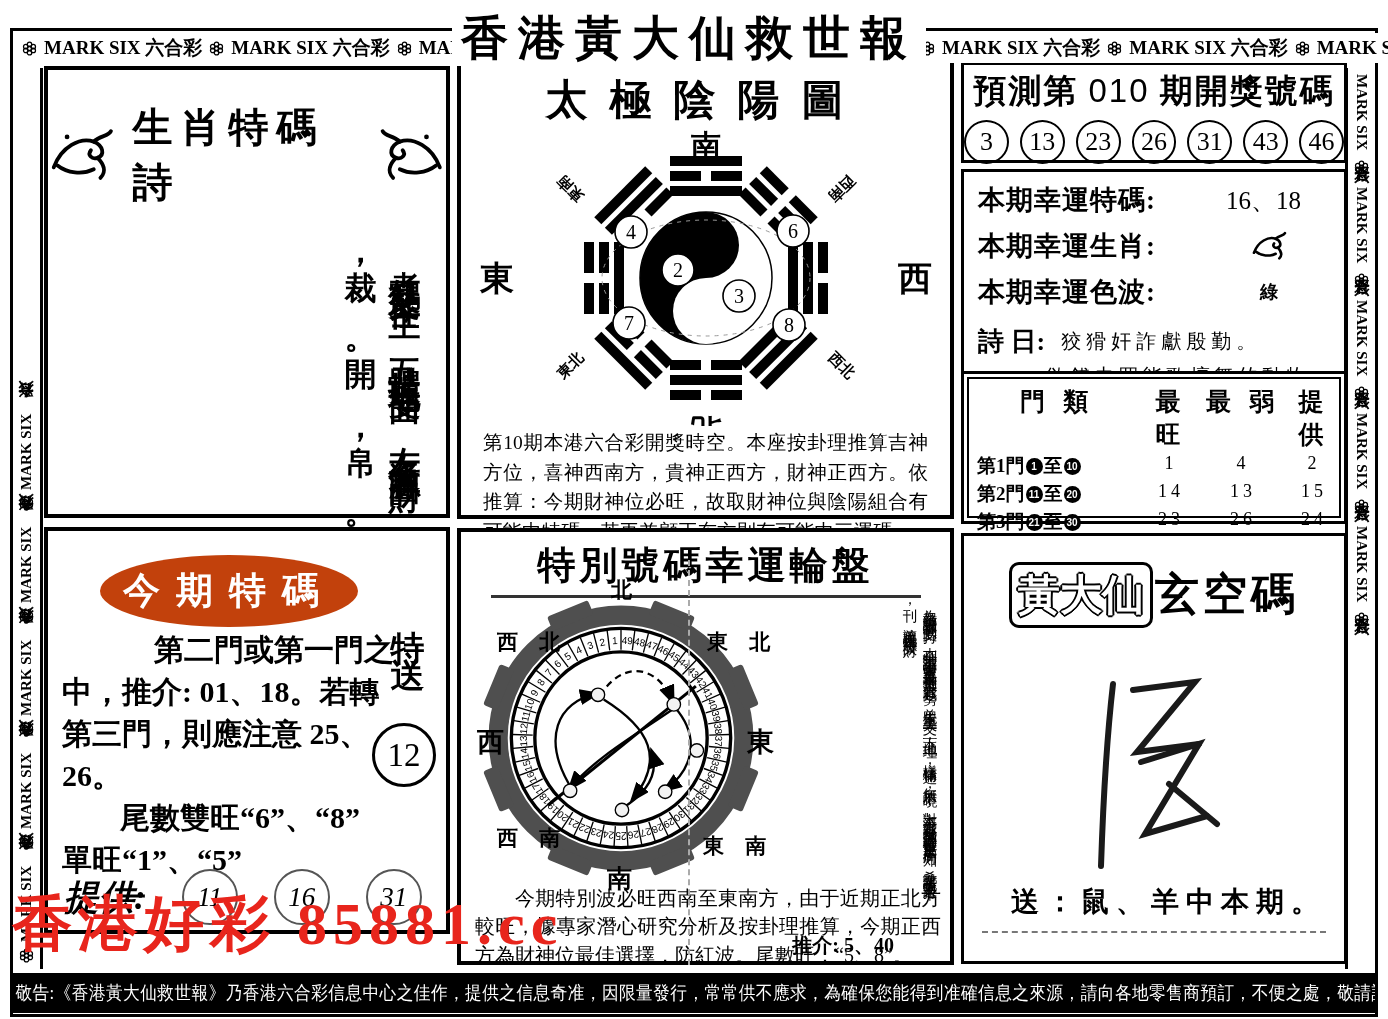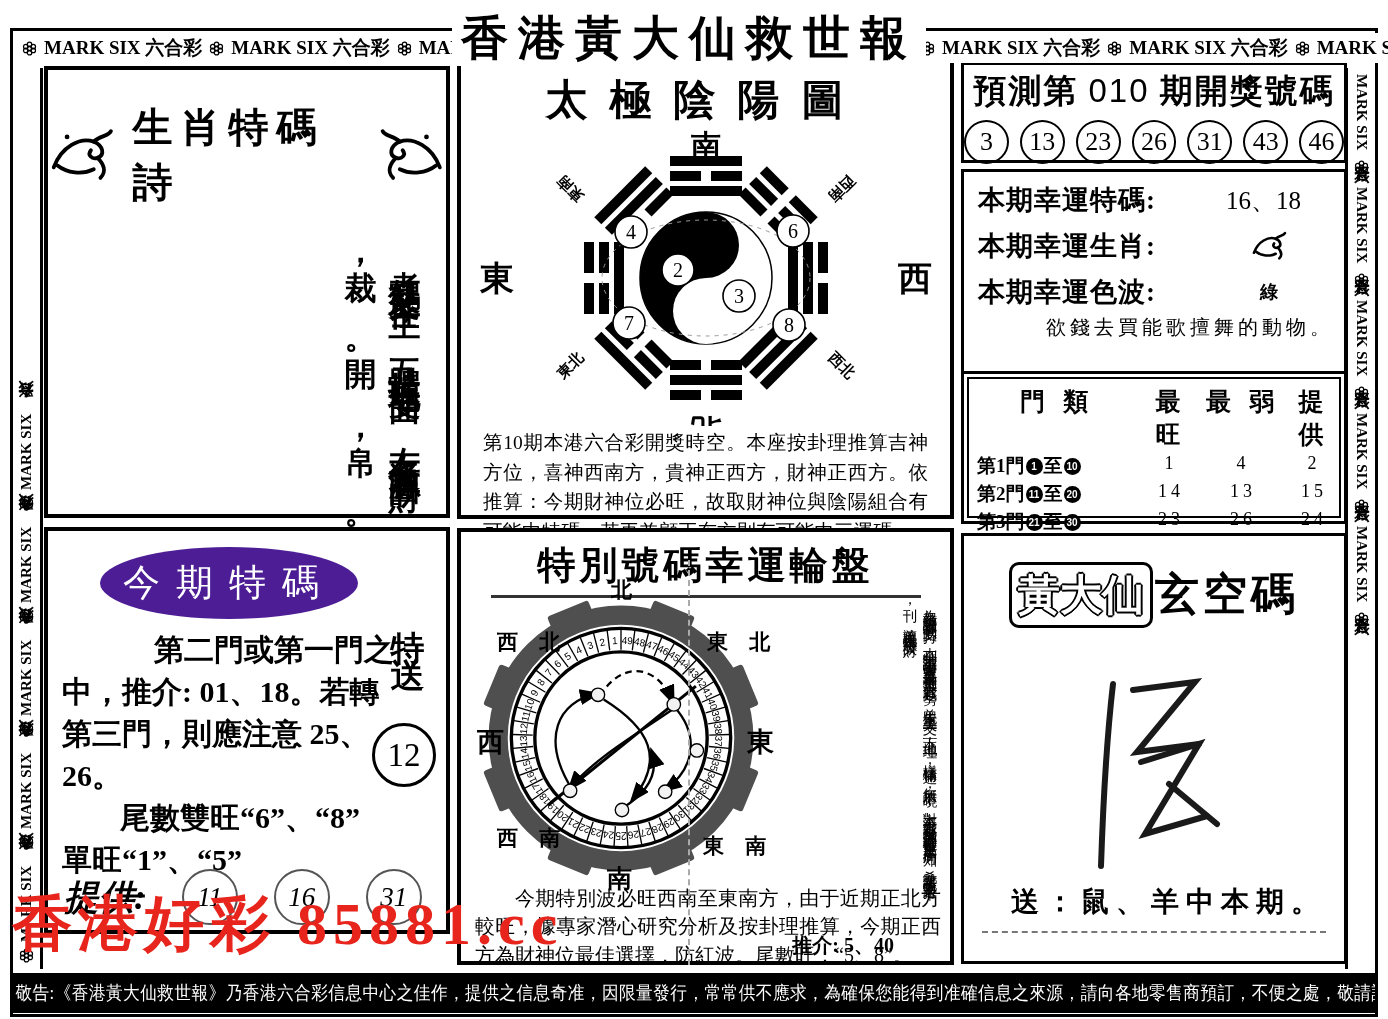--- a/index.html
+++ b/index.html
@@ -34,22 +34,22 @@
   #panel-xuankong{left:961px;top:533px;width:386px;height:431px;border-width:3px;}
   
   .zp-head{display:flex;justify-content:center;align-items:center;gap:14px;margin-top:30px;}
   .zp-title{font-size:40px;font-weight:bold;letter-spacing:8px;}
   .zp-verse{margin:36px auto 0;height:316px;width:360px;writing-mode:vertical-rl;
             display:flex;justify-content:center;gap:34px;font-size:32px;font-weight:bold;letter-spacing:7px;}
   
   .tj-title{text-align:center;font-size:42px;font-weight:bold;letter-spacing:22px;margin-top:10px;}
   .tj-body{margin:2px 22px 0;font-size:19.5px;line-height:1.52;text-align:justify;}
   
-  .sc-ellipse{position:absolute;left:52px;top:16px;width:258px;height:72px;background:#4c1d95;border-radius:50%;
-              color:#fff;font-size:37px;font-weight:normal;letter-spacing:16px;display:flex;align-items:center;justify-content:center;}
+  .sc-ellipse{position:absolute;left:52px;top:24px;width:258px;height:72px;background:#c2410c;border-radius:50%;
+              color:#fff;font-size:37px;font-weight:bold;letter-spacing:16px;display:flex;align-items:center;justify-content:center;}
   .sc-gift-label{position:absolute;right:16px;top:72px;writing-mode:vertical-rl;font-size:34px;font-weight:bold;letter-spacing:28px;}
   .sc-gift-circle{position:absolute;right:10px;top:192px;width:58px;height:58px;border:3px solid #000;border-radius:50%;
               display:flex;align-items:center;justify-content:center;font-size:33px;}
   .sc-body{position:absolute;left:14px;top:98px;width:360px;font-size:30px;font-weight:bold;line-height:42px;}
   .sc-l1{text-indent:92px;}
   .sc-l4{text-indent:58px;}
   .sc-l6{margin-left:58px;font-size:26px;line-height:34px;}
   .sc-provide{position:absolute;left:16px;top:338px;display:flex;align-items:center;gap:36px;font-size:35px;font-weight:bold;font-style:italic;}
   .sc-pcircle{width:52px;height:52px;border:2px solid #555;border-radius:50%;display:flex;align-items:center;justify-content:center;
               font-size:27px;font-weight:normal;}
@@ -530,20 +530,24 @@
           <path d="M6,42 C14,20 34,10 48,15 C58,19 60,29 52,32 C46,34 41,29 45,24"></path>
           <path d="M48,15 C55,8 63,10 66,4"></path>
           <path d="M10,40 C20,48 36,50 48,44"></path>
           <path d="M52,32 C58,38 62,46 55,53"></path>
         </g>
       </svg>
     </div>
     <div class="lk-row">
       <span class="lk-label">本期幸運色波:</span>
       <span class="lk-val-small">綠</span>
+    </div>
+    <div class="lk-row" style="margin-top:14px;">
+      <span class="lk-poem-label">詩 日:</span>
+      <span class="lk-poem1">狡猾奸詐獻殷勤。</span>
     </div>
     <div class="lk-poem2">欲錢去買能歌擅舞的動物。</div>
   </div>
 
   <div class="panel" id="panel-gates">
     <div class="gt-inner">
       <div class="gt-grid">
         <div class="gt-h">門 類</div>
         <div class="gt-h">最 旺</div>
         <div class="gt-h">最 弱</div>

